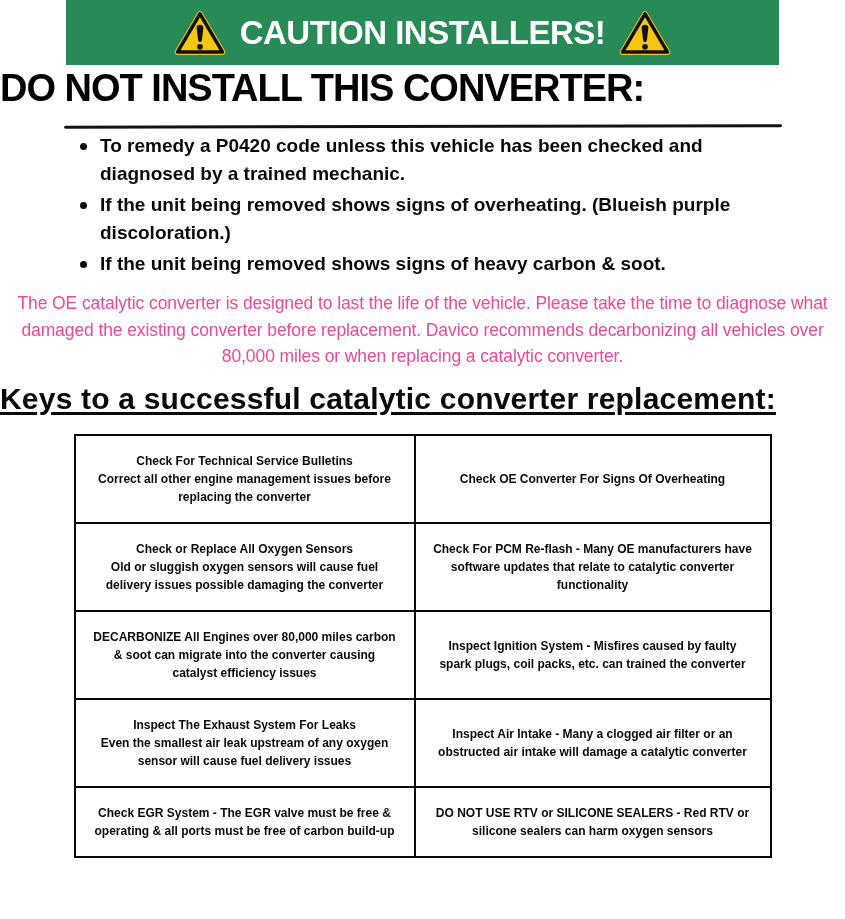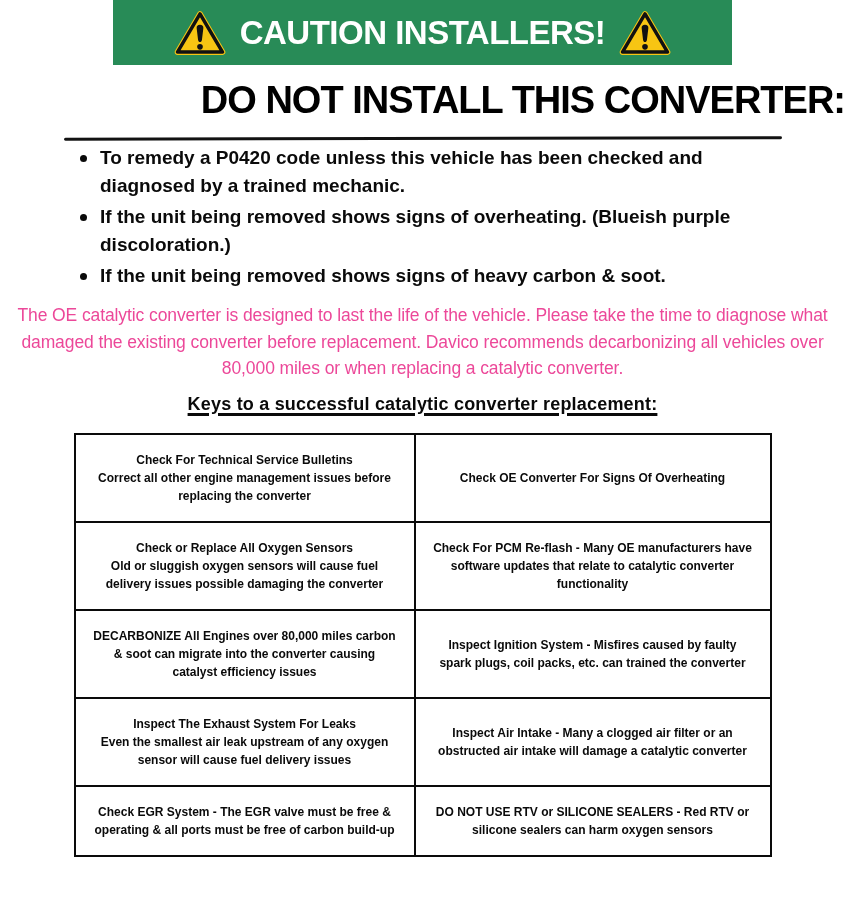--- a/index.html
+++ b/index.html
@@ -6,45 +6,44 @@
   html, body { background: #ffffff; }
   body {
     width: 845px; height: 919px;
     font-family: "Liberation Sans", sans-serif;
     color: #000;
     overflow: hidden;
   }
 
   
   .banner {
-    width: 619px; height: 65px;
+    width: 713px; height: 65px;
     margin: 0 auto;
     background: #288B57;
     display: flex; align-items: center; justify-content: center;
     gap: 14px;
   }
   .banner-text {
     color: #ffffff;
     font-weight: 700;
     font-size: 33px;
     letter-spacing: -0.5px;
     white-space: nowrap;
   }
   .warn-icon { width: 52px; height: 46px; display: block; }
 
   
   h1.main-heading {
-    margin-top: 15px;
-    text-align: right;
+    margin-top: 3px;
+    text-align: left;
     font-size: 38px;
     font-weight: 700;
     letter-spacing: -1px;
     line-height: 1.1;
     color: #000;
-    padding-left: 8px;
   }
 
   
   .divider {
     width: 718px; height: 3px;
     background: #121212;
     margin: 15px auto 0;
     border-radius: 2px;
     transform: rotate(-0.12deg);
   }
@@ -80,22 +79,22 @@
     font-size: 17.5px;
     font-weight: 400;
     line-height: 1.5;
     color: #ec4899;
     letter-spacing: -0.1px;
   }
 
   
   h2.keys-heading {
     margin-top: 13px;
-    text-align: center;
-    font-size: 18px;
+    text-align: left;
+    font-size: 30px;
     font-weight: 700;
     color: #0a0a0a;
     text-decoration: underline;
     text-decoration-thickness: 2.5px;
     text-underline-offset: 3px;
     letter-spacing: 0.2px;
   }
 
   
   table.keys-table {

